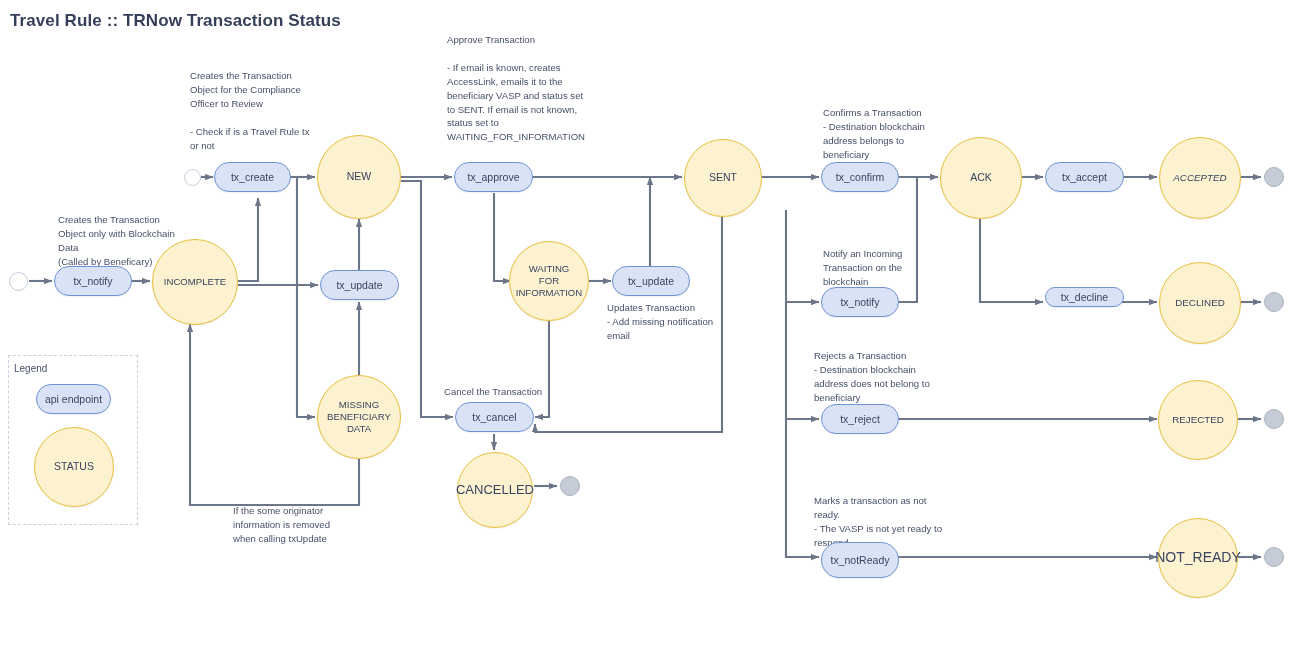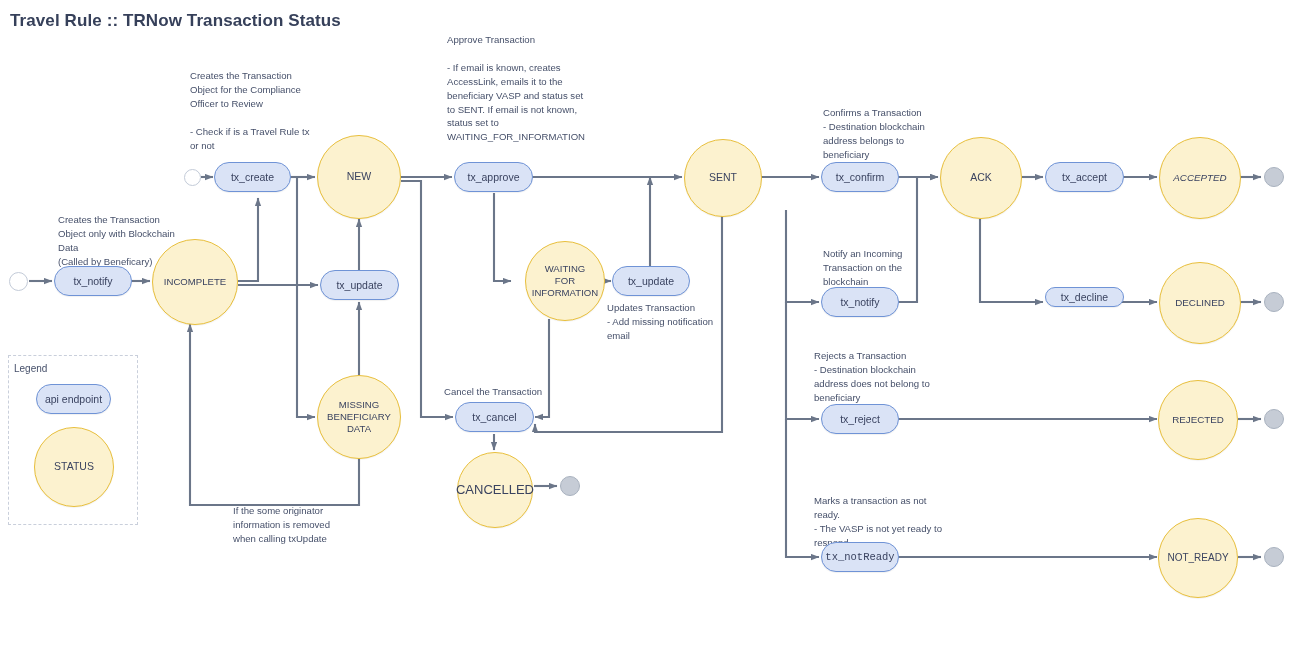--- a/index.html
+++ b/index.html
@@ -184,42 +184,42 @@
   </div>
   <div class="node api" style="left:821px;top:162px;width:78px;height:30px;">
     <span>tx_confirm</span>
   </div>
   <div class="node api" style="left:821px;top:287px;width:78px;height:30px;">
     <span>tx_notify</span>
   </div>
   <div class="node api" style="left:821px;top:404px;width:78px;height:30px;">
     <span>tx_reject</span>
   </div>
-  <div class="node api" style="left:821px;top:542px;width:78px;height:30px;font-family:Liberation Mono, monospace;">
+  <div class="node api" style="left:821px;top:542px;width:78px;height:36px;">
     <span>tx_notReady</span>
   </div>
   <div class="node api" style="left:1045px;top:162px;width:79px;height:30px;">
     <span>tx_accept</span>
   </div>
   <div class="node api" style="left:1045px;top:287px;width:79px;height:20px;">
     <span>tx_decline</span>
   </div>
 
   <div class="node status" style="left:152px;top:239px;width:86px;height:86px;">
     <span style="font-size:9.6px;">INCOMPLETE</span>
   </div>
   <div class="node status" style="left:317px;top:135px;width:84px;height:84px;">
     <span>NEW</span>
   </div>
   <div class="node status" style="left:317px;top:375px;width:84px;height:84px;">
     <span style="white-space:pre-line;font-size:9.6px;">MISSING
 BENEFICIARY
 DATA</span>
   </div>
-  <div class="node status" style="left:525px;top:241px;width:80px;height:80px;align-items:center;">
+  <div class="node status" style="left:509px;top:241px;width:80px;height:80px;align-items:center;">
     <span style="white-space:pre-line;font-size:9.6px;">WAITING
 FOR
 INFORMATION</span>
   </div>
   <div class="node status" style="left:684px;top:139px;width:78px;height:78px;">
     <span>SENT</span>
   </div>
   <div class="node status" style="left:940px;top:137px;width:82px;height:82px;">
     <span>ACK</span>
   </div>
@@ -229,21 +229,21 @@
   <div class="node status" style="left:1159px;top:137px;width:82px;height:82px;font-style:italic;">
     <span style="font-size:9.8px;">ACCEPTED</span>
   </div>
   <div class="node status" style="left:1159px;top:262px;width:82px;height:82px;">
     <span style="font-size:9.8px;">DECLINED</span>
   </div>
   <div class="node status" style="left:1158px;top:380px;width:80px;height:80px;">
     <span style="font-size:9.8px;">REJECTED</span>
   </div>
   <div class="node status" style="left:1158px;top:518px;width:80px;height:80px;">
-    <span style="font-size:10px;">NOT_READY</span>
+    <span style="font-size:14px;">NOT_READY</span>
   </div>
 
   <div class="legend"></div>
   <div class="legend-title">Legend</div>
   <div class="node api" style="left:36px;top:384px;width:75px;height:30px;">
     <span>api endpoint</span>
   </div>
   <div class="node status" style="left:34px;top:427px;width:80px;height:80px;">
     <span>STATUS</span>
   </div>

